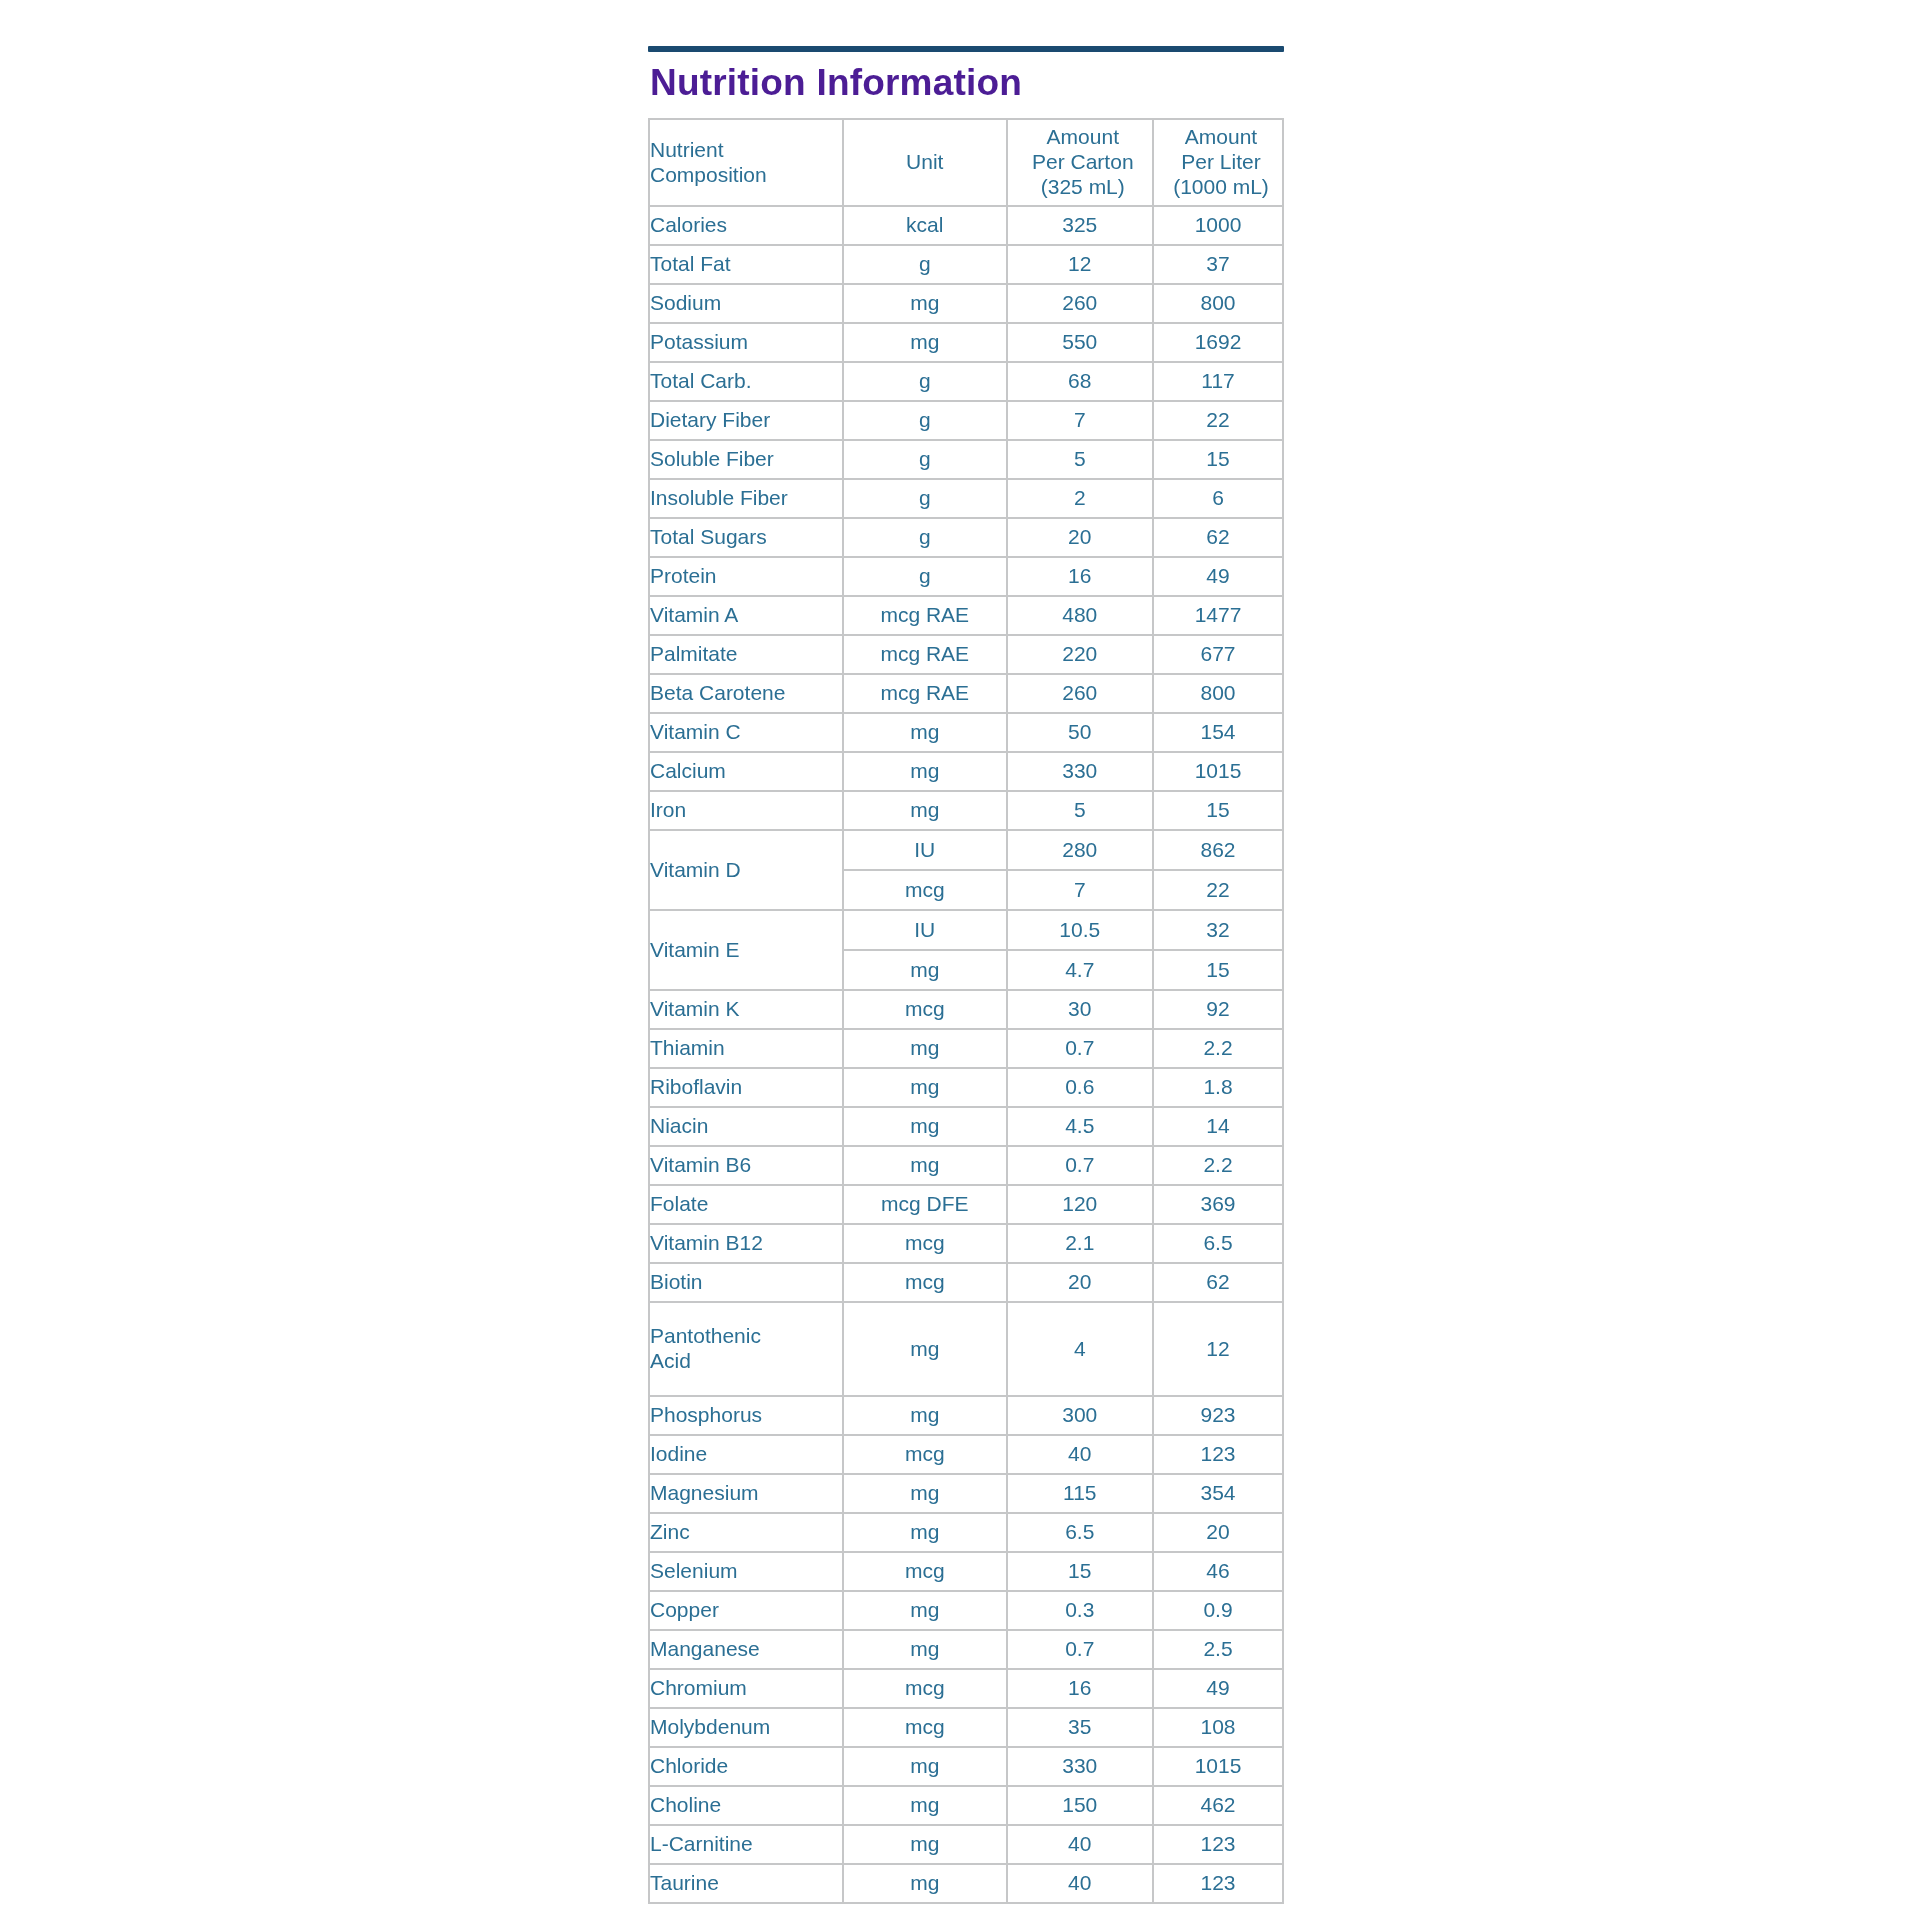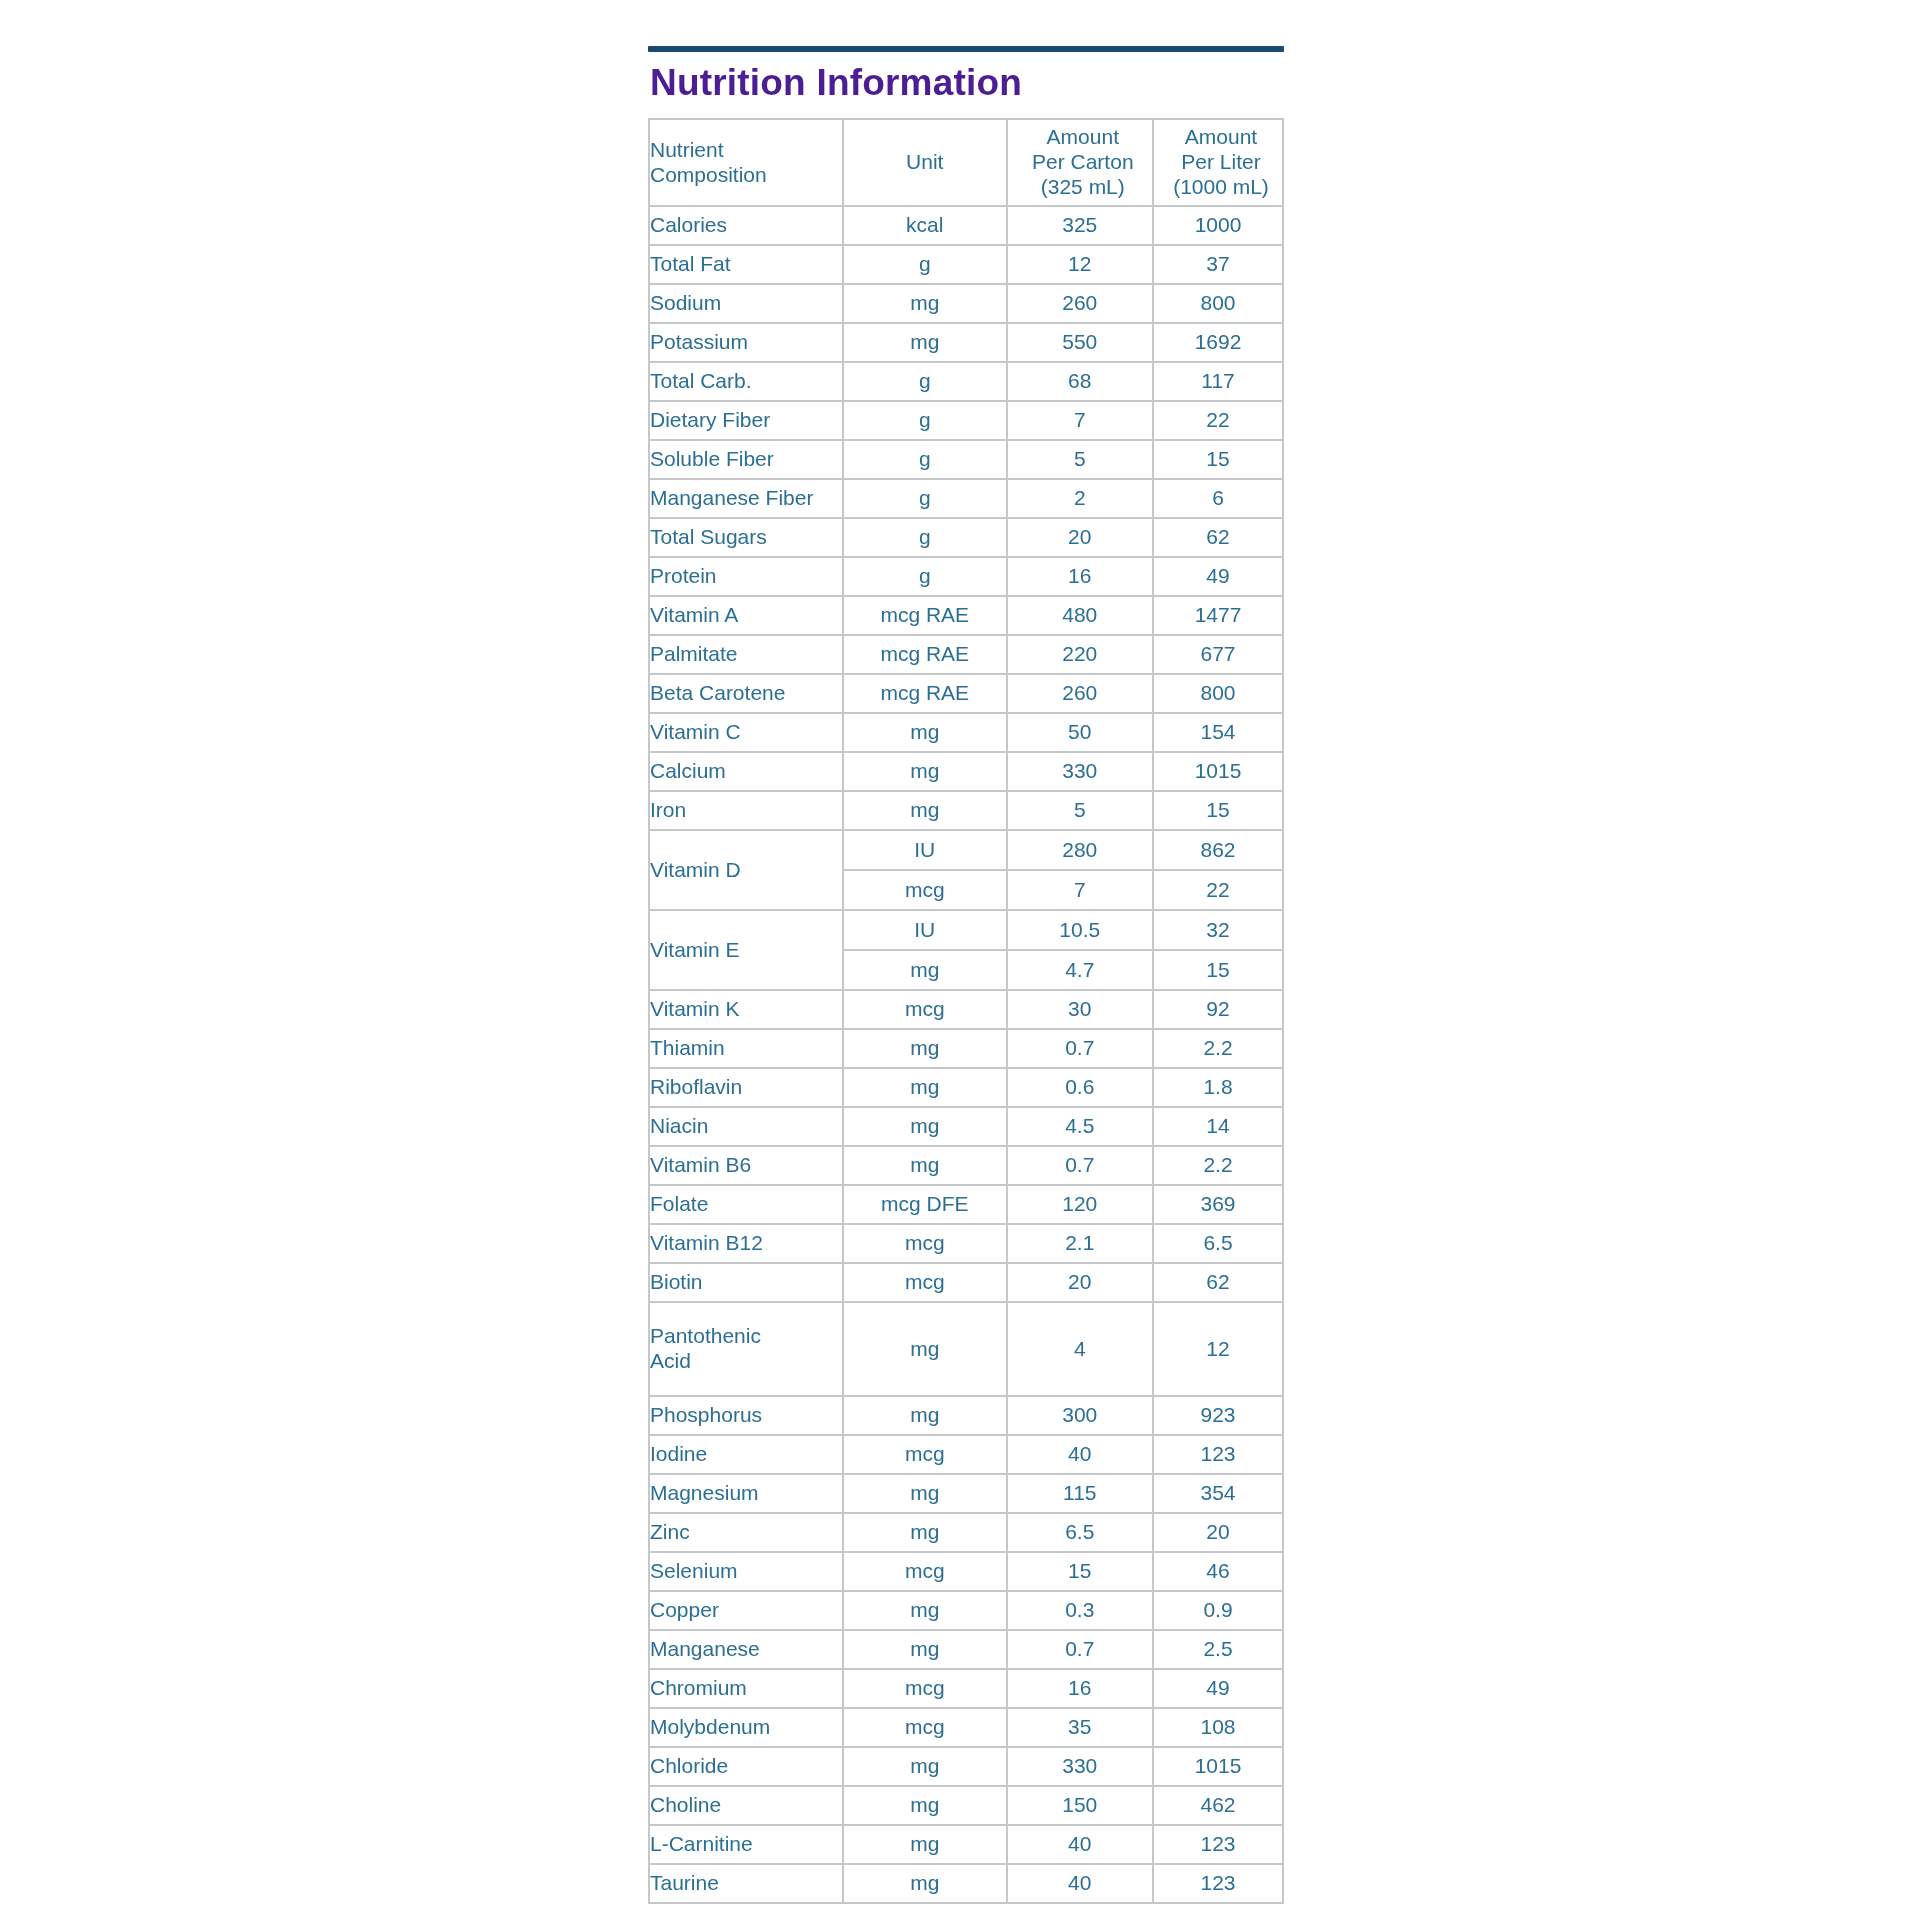--- a/index.html
+++ b/index.html
@@ -133,21 +133,21 @@
           <td class="carton">7</td>
           <td class="liter">22</td>
         </tr>
         <tr>
           <td class="name">Soluble Fiber</td>
           <td class="unit">g</td>
           <td class="carton">5</td>
           <td class="liter">15</td>
         </tr>
         <tr>
-          <td class="name">Manganese Fiber</td>
+          <td class="name">Insoluble Fiber</td>
           <td class="unit">g</td>
           <td class="carton">2</td>
           <td class="liter">6</td>
         </tr>
         <tr>
           <td class="name">Total Sugars</td>
           <td class="unit">g</td>
           <td class="carton">20</td>
           <td class="liter">62</td>
         </tr>

